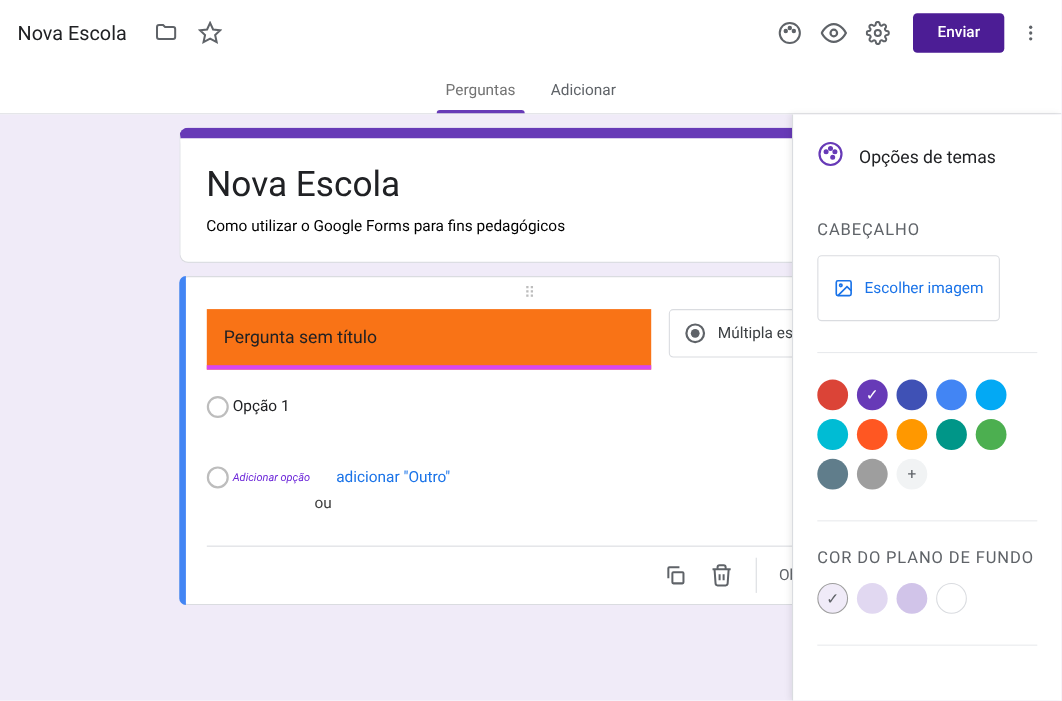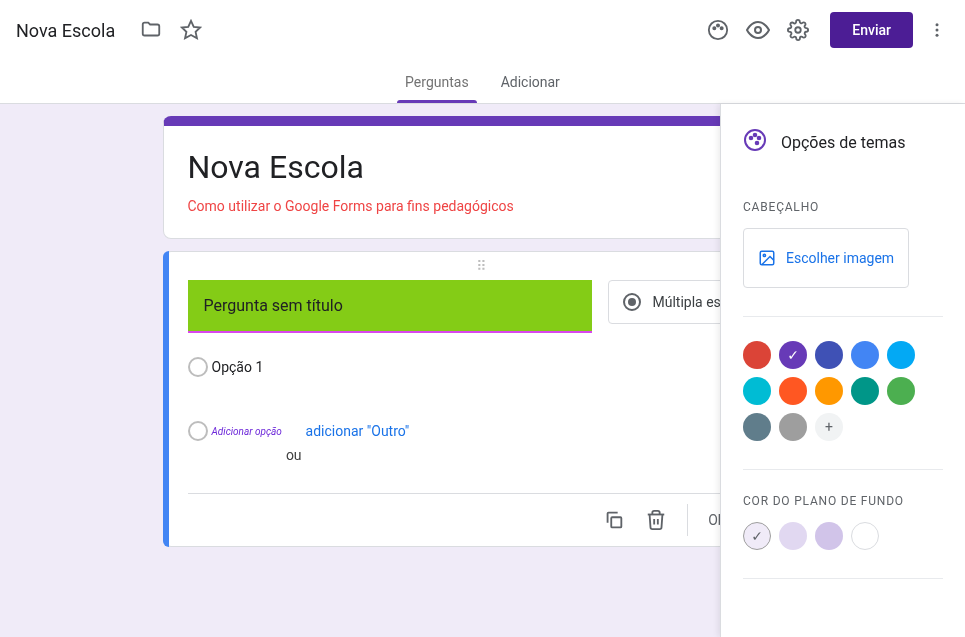--- a/index.html
+++ b/index.html
@@ -19,28 +19,28 @@
 .tab.active { color: #737373; }
 .tab.active::after { content: ''; position: absolute; bottom: 0; left: 8px; right: 8px; height: 3px; background: #673ab7; border-radius: 3px 3px 0 0; }
 
 
 .body-area { background: #f0ebf8; position: absolute; top: 104px; bottom: 0; left: 0; right: 0; overflow: hidden; }
 .form-container { width: 640px; margin: 12px auto 0; }
 
 
 .title-card { background: #fff; border-radius: 8px; border: 1px solid #dadce0; border-top: 10px solid #673ab7; padding: 22px 24px 24px; margin-bottom: 12px; }
 .title-card h1 { font-size: 32px; font-weight: 400; color: #202124; margin-bottom: 12px; }
-.title-card p { font-size: 14px; color: #ef4444; }
+.title-card p { font-size: 14px; color: #000000; }
 
 
 .question-card { background: #fff; border-radius: 8px; border: 1px solid #dadce0; position: relative; padding: 24px 24px 0; }
 .question-card::before { content: ''; position: absolute; left: -1px; top: -1px; bottom: -1px; width: 6px; background: #4285f4; border-radius: 8px 0 0 8px; }
 .drag-handle { text-align: center; color: #bdbdbd; font-size: 14px; letter-spacing: 2px; margin: -18px 0 6px; cursor: grab; }
 .q-row { display: flex; gap: 16px; align-items: flex-start; }
-.q-input { flex: 1; background: #84cc16; border: none; border-bottom: 2px solid #d946ef; padding: 16px; font-size: 16px; color: #202124; outline: none; }
+.q-input { flex: 1; background: #f97316; border: none; border-bottom: 4px solid #d946ef; padding: 16px; font-size: 16px; color: #202124; outline: none; }
 .q-type { width: 170px; border: 1px solid #dadce0; border-radius: 4px; padding: 12px 14px; display: flex; align-items: center; gap: 12px; cursor: pointer; font-size: 14px; color: #3c4043; }
 .radio-icon { width: 18px; height: 18px; border: 2px solid #5f6368; border-radius: 50%; display: flex; align-items: center; justify-content: center; }
 .radio-icon::after { content: ''; width: 8px; height: 8px; background: #5f6368; border-radius: 50%; }
 
 .options { margin-top: 24px; }
 .option-row { display: flex; align-items: center; gap: 4px; margin-bottom: 22px; }
 .o-radio { width: 20px; height: 20px; border: 2px solid #bdbdbd; border-radius: 50%; flex-shrink: 0; }
 .o-label { font-size: 14px; color: #202124; }
 .o-add { font-size: 10px; color: #6d28d9; font-style: italic; }
 .o-or { font-size: 14px; color: #404040; margin-top: 48px; }
@@ -49,21 +49,21 @@
 .q-footer { border-top: 1px solid #dadce0; margin-top: 30px; padding: 10px 0; display: flex; align-items: center; justify-content: flex-end; gap: 20px; }
 .footer-icon { color: #5f6368; cursor: pointer; display: flex; }
 .footer-divider { width: 1px; height: 32px; background: #dadce0; }
 .req-label { font-size: 14px; color: #5f6368; }
 
 
 .theme-panel { position: absolute; top: 104px; right: 0; bottom: 0; width: 245px; background: #fff; border-left: 1px solid #dadce0; box-shadow: -2px 0 6px rgba(0,0,0,0.08); padding: 24px 22px; overflow-y: auto; }
 .panel-header { display: flex; align-items: flex-end; gap: 14px; margin-bottom: 48px; }
 .panel-header svg { color: #673ab7; }
 .panel-title { font-size: 16px; color: #202124; }
-.section-label { font-size: 12px; letter-spacing: 0.8px; color: #5f6368; margin-bottom: 14px; text-transform: uppercase; }
+.section-label { font-size: 15px; letter-spacing: 0.8px; color: #5f6368; margin-bottom: 14px; text-transform: uppercase; }
 .choose-img { border: 1px solid #dadce0; border-radius: 4px; padding: 20px 14px; display: inline-flex; align-items: center; gap: 10px; font-size: 14px; color: #1a73e8; cursor: pointer; }
 .section { padding-bottom: 28px; margin-bottom: 24px; border-bottom: 1px solid #e8eaed; }
 .swatches { display: flex; flex-wrap: wrap; gap: 8px; }
 .swatch { width: 28px; height: 28px; border-radius: 50%; cursor: pointer; display: flex; align-items: center; justify-content: center; color: #fff; font-size: 14px; }
 .swatch.add { background: #f1f3f4; color: #5f6368; }
 .swatch.bg-sel { border: 1px solid #9e9e9e; color: #5f6368; }
 .swatch.bg-outline { border: 1px solid #dadce0; }
 </style>
 </head>
 <body>

